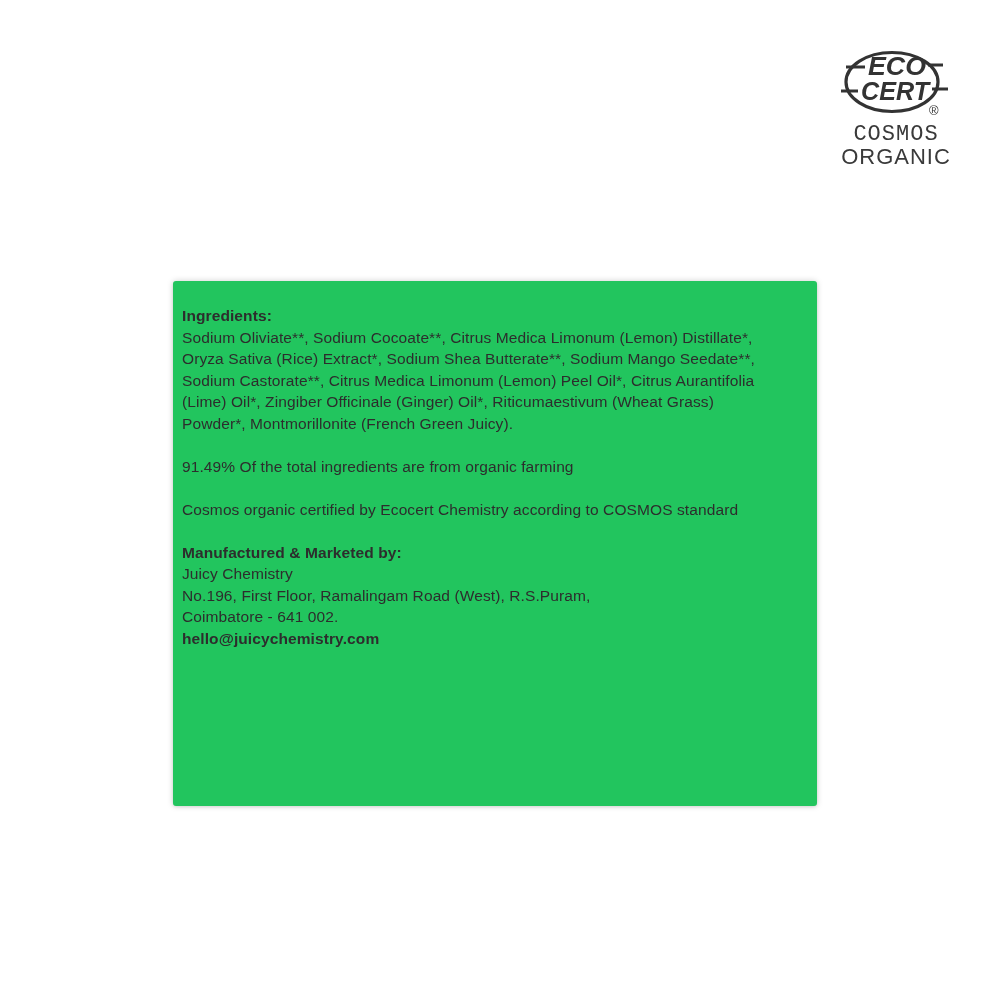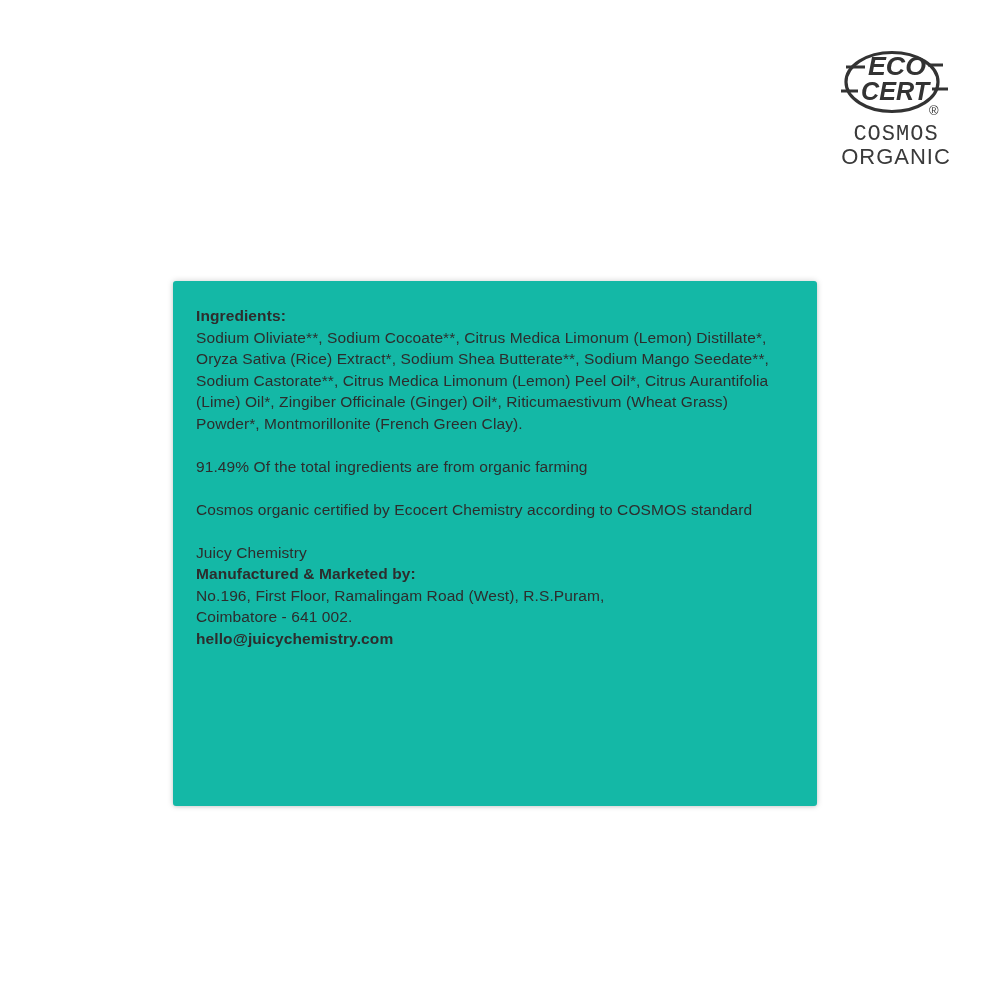--- a/index.html
+++ b/index.html
@@ -31,24 +31,24 @@
     color: #3a3a3a;
     white-space: nowrap;
   }
   .cosmos-line:first-of-type { margin-top: 7px; font-family: Liberation Mono, monospace; }
 
   
   .card {
     position: absolute;
     left: 173px; top: 281px;
     width: 644px; height: 525px;
-    background: #14b8a6;
+    background: #22c55e;
     border-radius: 3px;
     box-shadow: 0 0 6px rgba(0,0,0,0.18), 0 1px 3px rgba(0,0,0,0.08);
-    padding: 24px 23px;
+    padding: 24px 9px;
   }
   .section { margin-bottom: 21.5px; }
   .section:last-child { margin-bottom: 0; }
   .line {
     font-size: 15.5px;
     line-height: 21.5px;
     color: #2d2d2d;
     letter-spacing: 0.1px;
     white-space: nowrap;
   }
@@ -77,31 +77,31 @@
   </div>
 
   <div class="card">
     <div id="card-text">
         <div class="section">
           <div class="line bold">Ingredients:</div>
           <div class="line">Sodium Oliviate**, Sodium Cocoate**, Citrus Medica Limonum (Lemon) Distillate*,</div>
           <div class="line">Oryza Sativa (Rice) Extract*, Sodium Shea Butterate**, Sodium Mango Seedate**,</div>
           <div class="line">Sodium Castorate**, Citrus Medica Limonum (Lemon) Peel Oil*, Citrus Aurantifolia</div>
           <div class="line">(Lime) Oil*, Zingiber Officinale (Ginger) Oil*, Riticumaestivum (Wheat Grass)</div>
-          <div class="line">Powder*, Montmorillonite (French Green Clay).</div>
+          <div class="line">Powder*, Montmorillonite (French Green Juicy).</div>
         </div>
         <div class="section">
           <div class="line">91.49% Of the total ingredients are from organic farming</div>
         </div>
         <div class="section">
           <div class="line">Cosmos organic certified by Ecocert Chemistry according to COSMOS standard</div>
         </div>
         <div class="section">
+          <div class="line bold">Manufactured &amp; Marketed by:</div>
           <div class="line">Juicy Chemistry</div>
-          <div class="line bold">Manufactured &amp; Marketed by:</div>
           <div class="line">No.196, First Floor, Ramalingam Road (West), R.S.Puram,</div>
           <div class="line">Coimbatore - 641 002.</div>
           <div class="line bold">hello@juicychemistry.com</div>
         </div>
       </div>
   </div>
 
 </div>
 
 </body></html>

